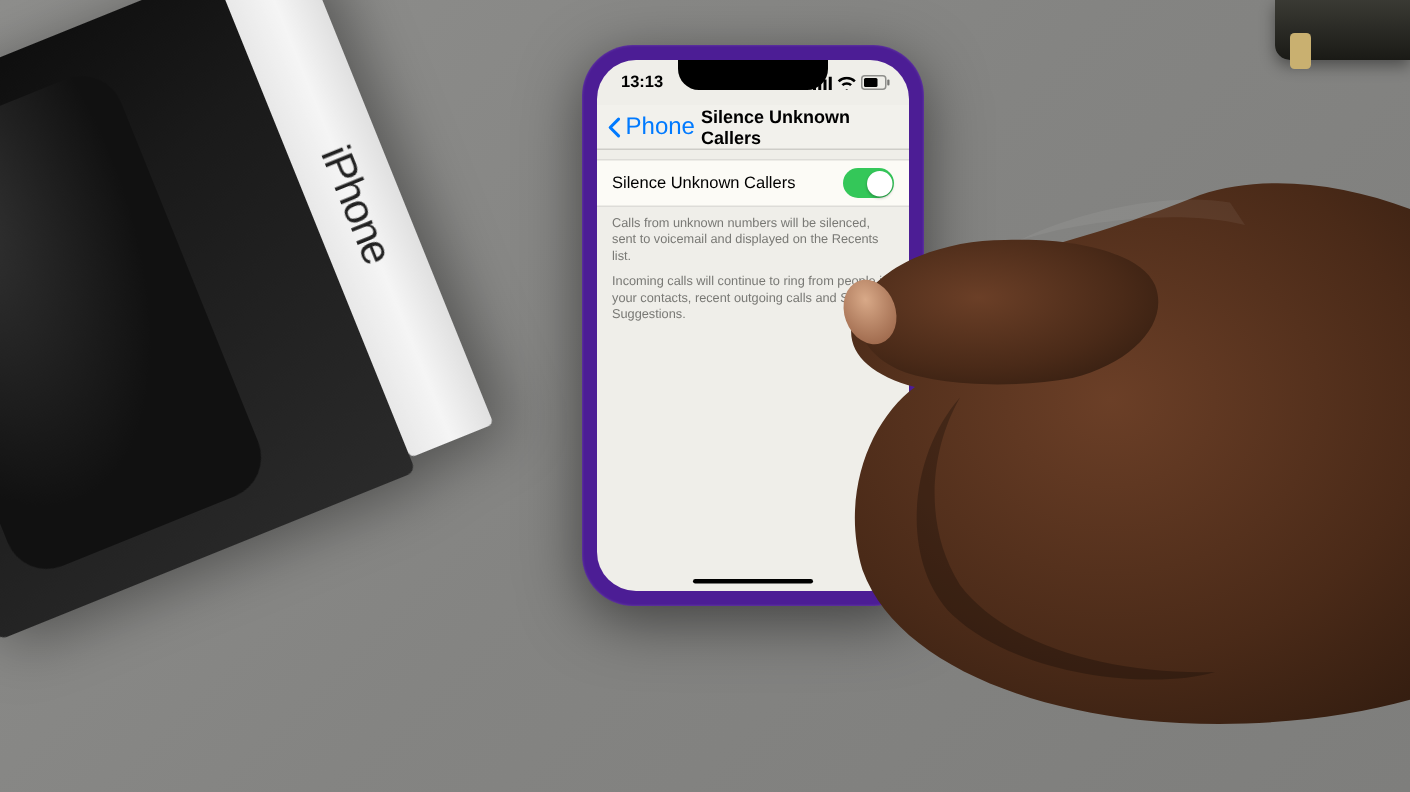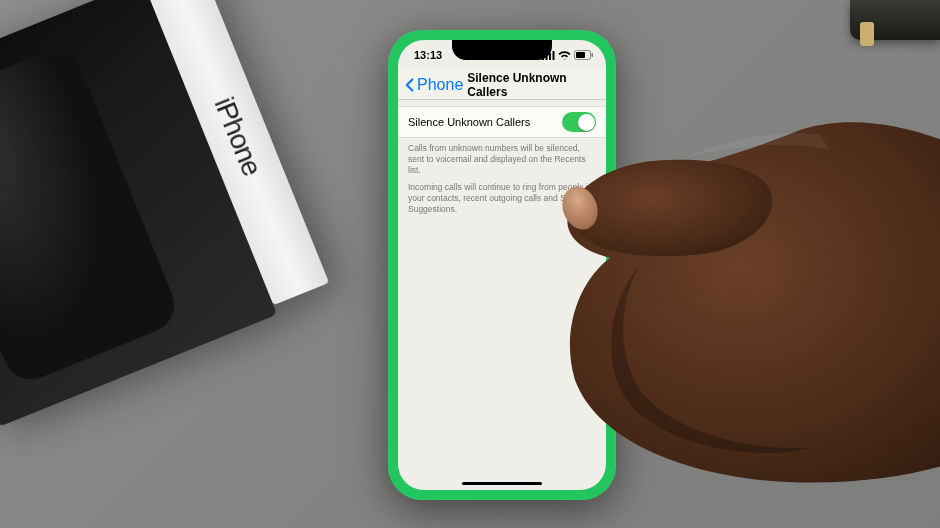--- a/index.html
+++ b/index.html
@@ -66,22 +66,22 @@
     white-space: nowrap;
     letter-spacing: -1px;
   }
 
   
   .phone {
     position: absolute;
     left: 388px;
     top: 30px;
     width: 228px;
-    height: 470px;
-    background: #22c55e;
+    height: 374px;
+    background: #4c1d95;
     border-radius: 34px;
     padding: 10px;
     box-shadow: 0 10px 40px rgba(0,0,0,0.5), inset 0 0 2px rgba(255,255,255,0.2);
   }
   .screen {
     width: 100%;
     height: 100%;
     background: #efeee9;
     border-radius: 26px;
     position: relative;

